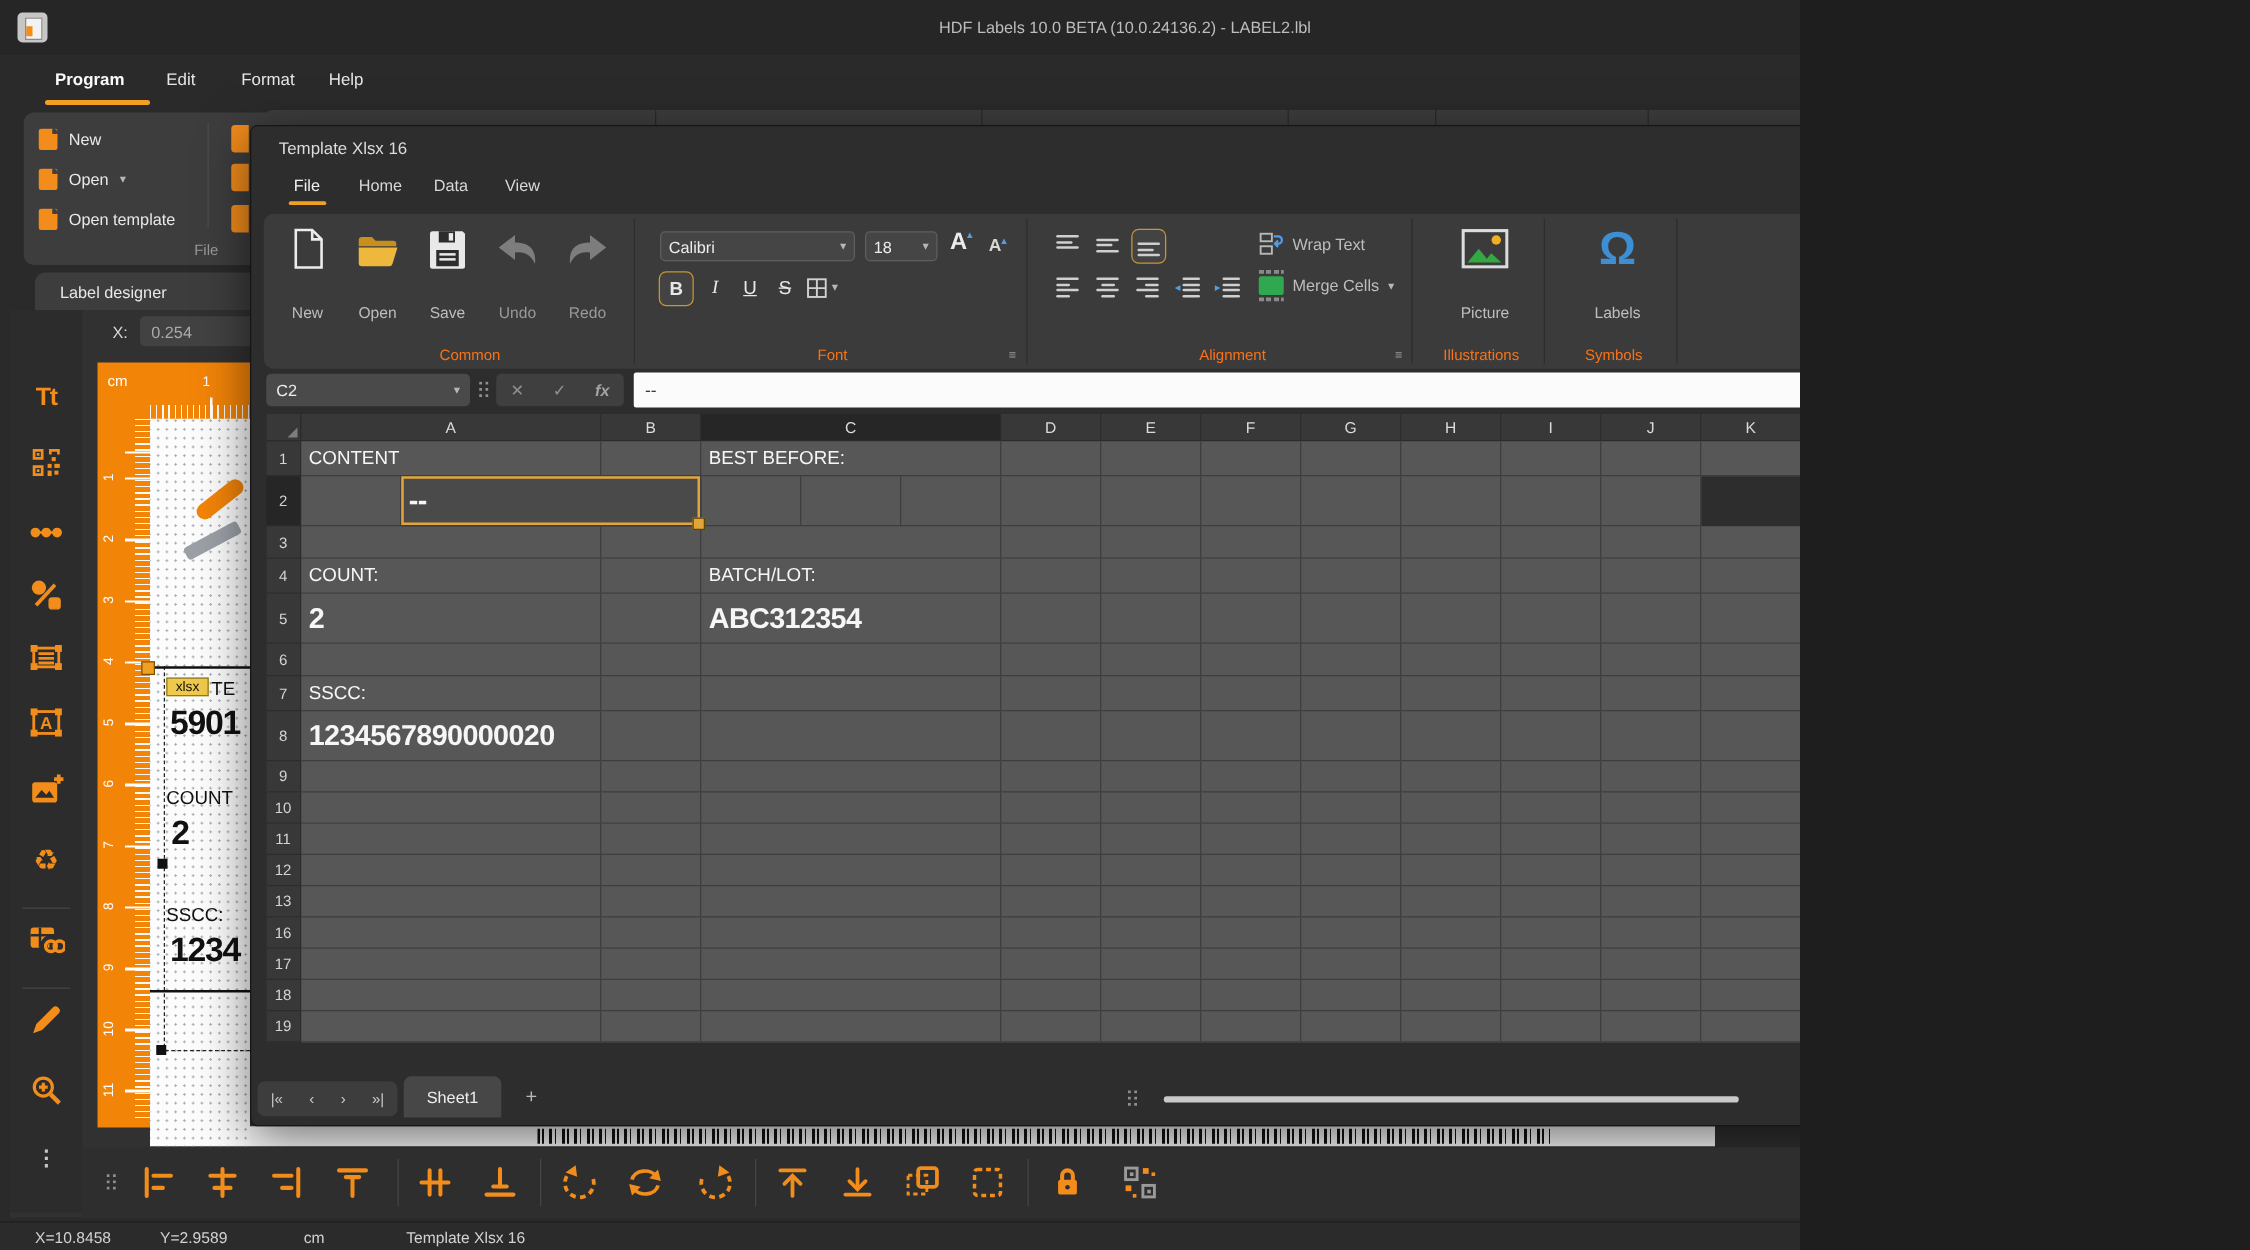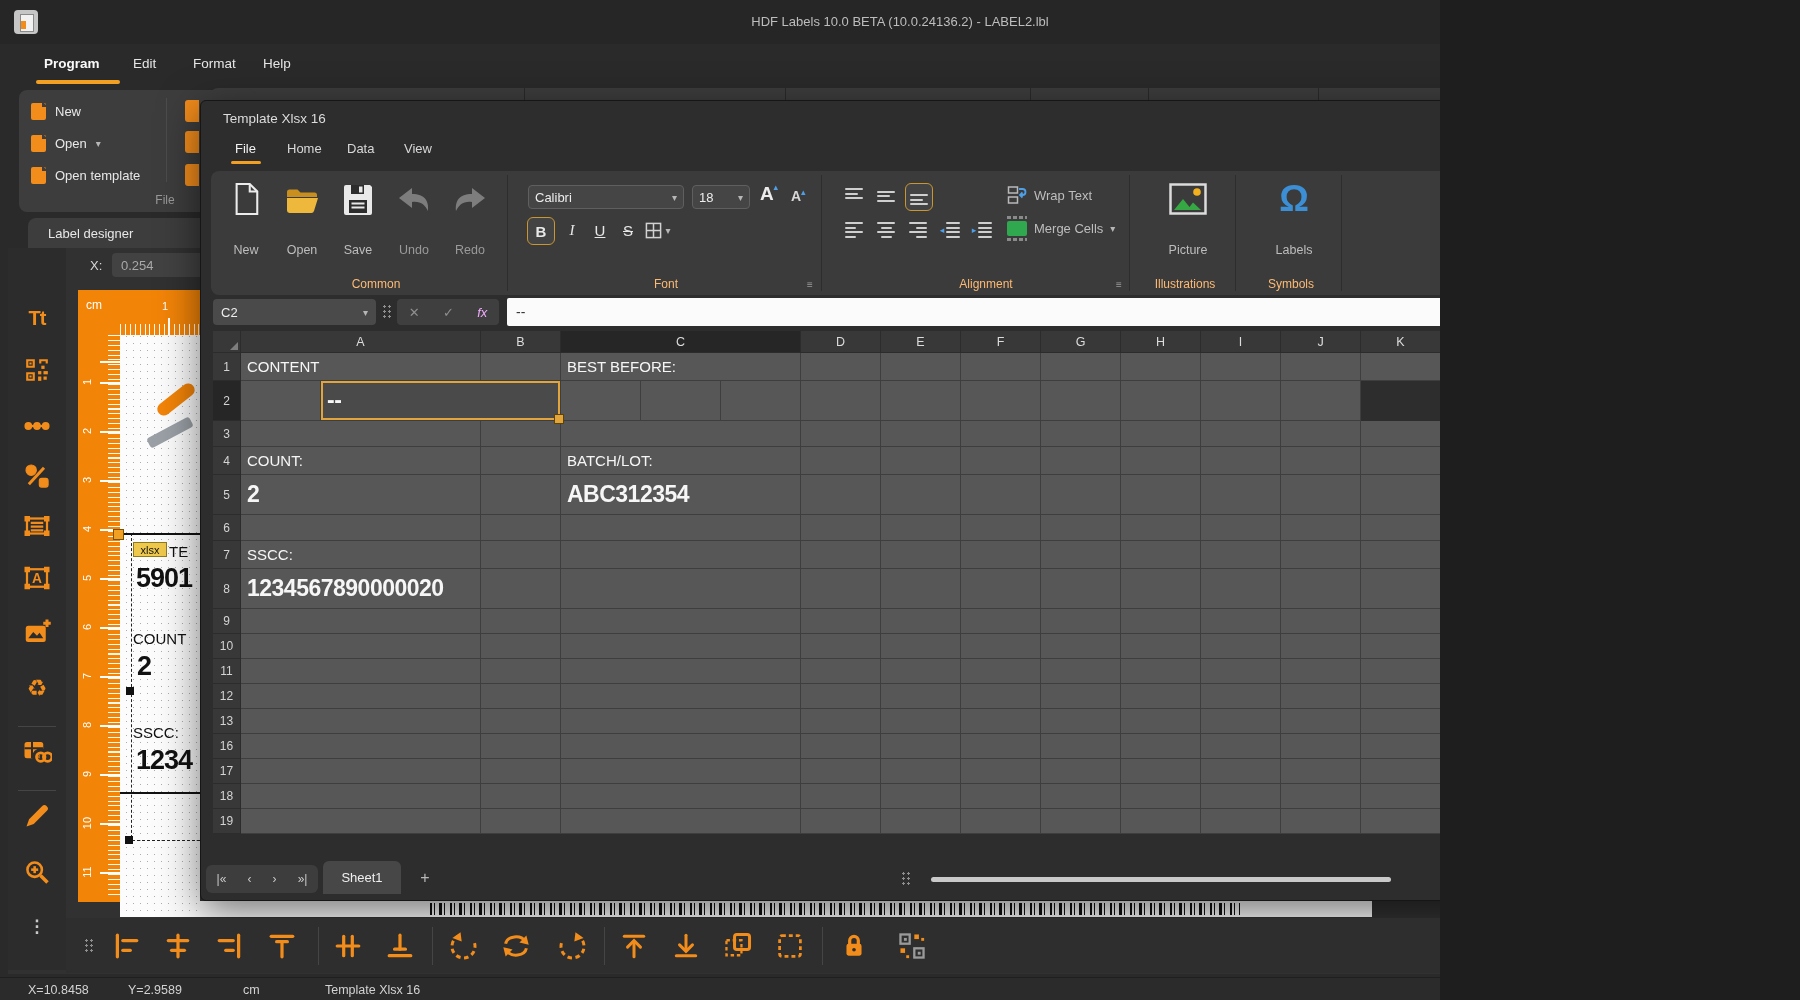--- a/index.html
+++ b/index.html
@@ -81,21 +81,21 @@
   .main-hthumb{position:absolute;left:1168px;top:0;width:84px;height:8px;background:#e2e2e2;border-radius:4px}
   
   .win{left:200px;top:100px;width:1413px;height:801px;background:#2d2d2d;border:1px solid #161616;border-radius:6px;
        box-shadow:0 10px 40px rgba(0,0,0,.55);box-sizing:border-box}
   .win-title{position:absolute;left:22px;top:10px;color:#dcdcdc;font-size:13.5px}
   .wctl{position:absolute;top:8px;width:30px;text-align:center;color:#cfcfcf;font-size:14px}
   .wtab{position:absolute;top:40px;color:#d8d8d8;font-size:13px}
   .wtab-underline{position:absolute;left:30px;top:60px;width:30px;height:3px;background:#F2A024;border-radius:2px}
   .wribbon{position:absolute;left:10px;top:70px;width:1394px;height:124px;background:#3b3b3b;border-radius:8px}
   .wr-div{position:absolute;top:4px;width:1px;height:116px;background:#2d2d2d}
-  .glabel{position:absolute;bottom:4px;color:#fdba74;font-size:12px;text-align:center}
+  .glabel{position:absolute;bottom:4px;color:#f97316;font-size:12px;text-align:center}
   .launcher{position:absolute;bottom:5px;color:#9a9a9a;font-size:10px}
   .bigbtn{position:absolute;top:8px;width:54px;height:86px;text-align:center}
   .bigbtn .lbl{position:absolute;bottom:8px;width:100%;color:#9a9a9a;font-size:12.5px}
   .bigbtn .lbl.en{color:#bdbdbd}
   .combo{position:absolute;height:24px;background:#454545;border:1px solid #5f5f5f;border-radius:4px;box-sizing:border-box;
          display:flex;align-items:center;color:#ececec;font-size:13px;padding:0 6px;justify-content:space-between}
   .fmtbtn{position:absolute;top:46px;width:26px;height:26px;display:flex;align-items:center;justify-content:center;
           color:#e8e8e8;font-size:15px}
   .sel-outline{border:1.5px solid #C99632;border-radius:6px;background:#434343}
   .linesicon{display:flex;flex-direction:column;width:18px;gap:2.5px}
@@ -107,21 +107,21 @@
   .mc-ico:before,.mc-ico:after{content:"";position:absolute;left:0;width:100%;height:3px;
       background:repeating-linear-gradient(90deg,#8a8a8a 0 4px,transparent 4px 6px)}
   .mc-ico:before{top:-5px}.mc-ico:after{bottom:-5px}
   
   .namebox{position:absolute;left:12px;top:198px;width:163px;height:26px;background:#4a4a4a;border-radius:4px;
            display:flex;align-items:center;justify-content:space-between;padding:0 8px;box-sizing:border-box;color:#ededed}
   .grip{position:absolute;width:10px;height:16px;
         background:radial-gradient(circle,#8f8f8f 1.2px,transparent 1.4px);background-size:5px 5px}
   .fbtns{position:absolute;left:196px;top:198px;width:102px;height:26px;background:#3f3f3f;border-radius:4px;
          display:flex;align-items:center;justify-content:space-around;color:#8f8f8f}
-  .fx{font-style:italic;color:#f0abfc;font-weight:normal}
+  .fx{font-style:italic;color:#a3a3a3;font-weight:bold}
   .formula-input{position:absolute;left:306px;top:197px;width:1082px;height:28px;background:#fbfbfb;border-radius:2px;
                  color:#3a3a3a;font-size:14px;display:flex;align-items:center;padding-left:9px;box-sizing:border-box}
   .fchev{position:absolute;left:1390px;top:198px;width:14px;height:26px;color:#b5b5b5;font-size:10px;
          display:flex;align-items:center;justify-content:center}
   
   .grid{position:absolute;left:12px;top:230px;width:1388px;height:532px;overflow:hidden;background:#2d2d2d}
   .ghead{display:flex;height:22px}
   .gcorner{width:28px;background:#383838;border-right:1px solid #2c2c2c;border-bottom:1px solid #2c2c2c;position:relative;box-sizing:border-box}
   .gcorner .tri{position:absolute;right:2px;bottom:2px;width:0;height:0;border-left:8px solid transparent;border-bottom:8px solid #7e7e7e}
   .colh{background:#383838;color:#dcdcdc;font-size:12.5px;text-align:center;line-height:22px;

